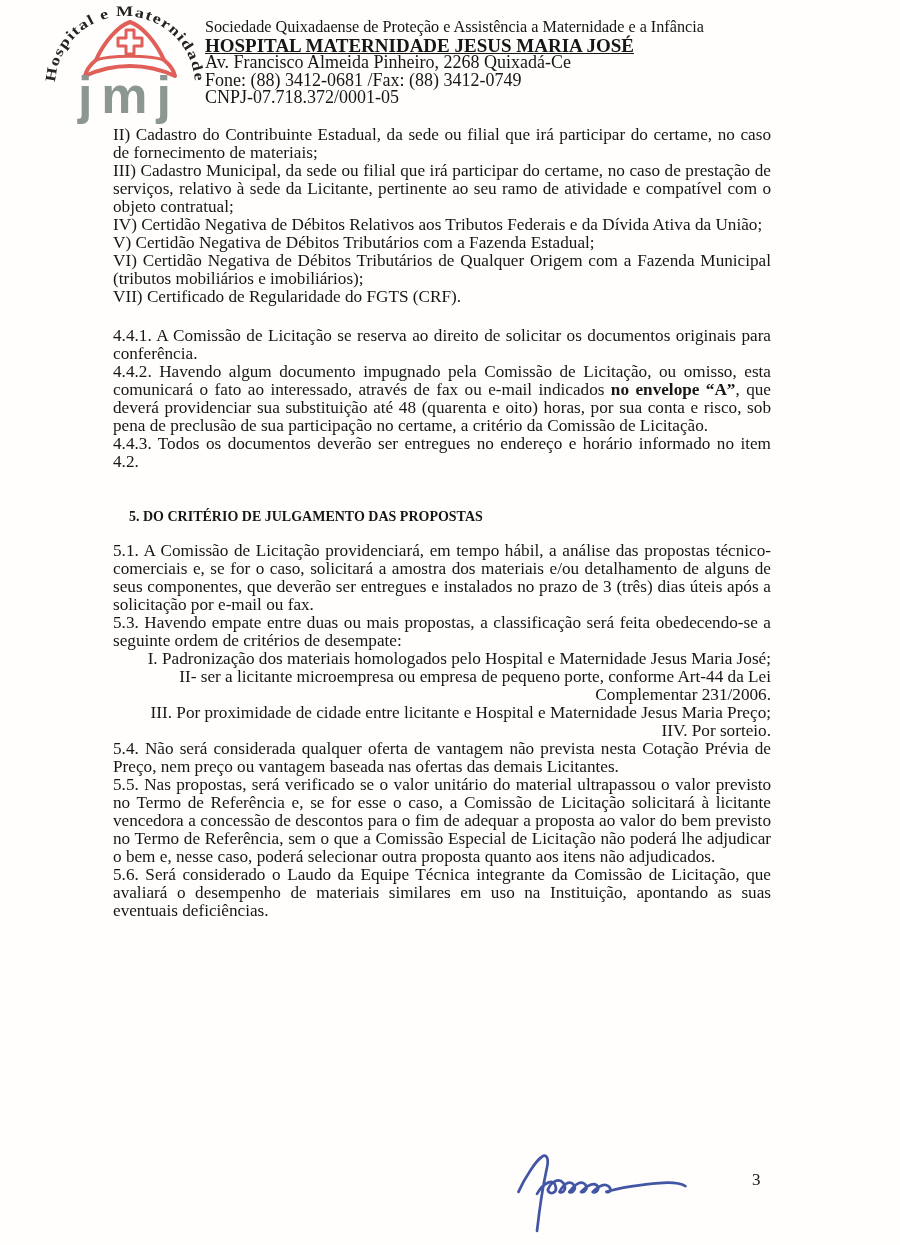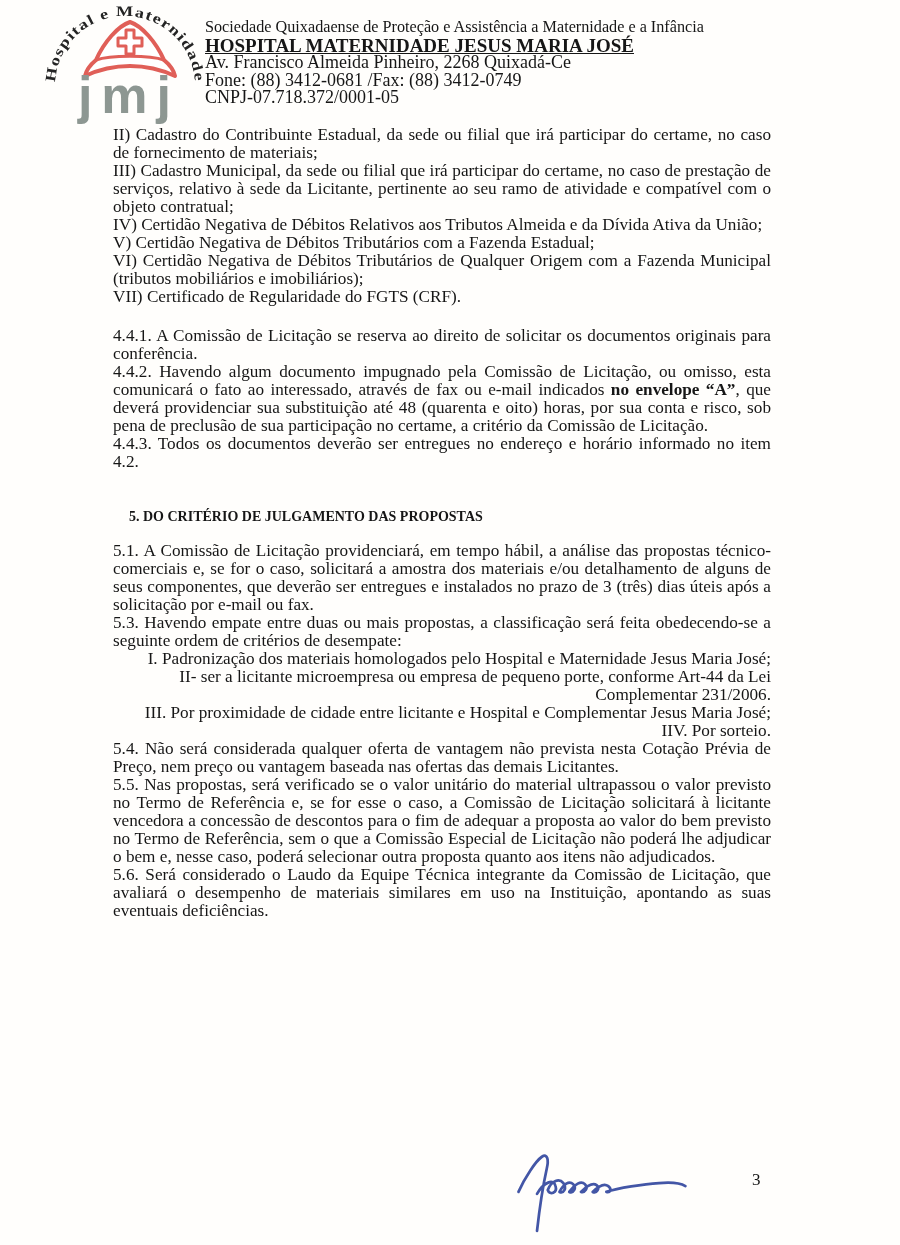--- a/index.html
+++ b/index.html
@@ -59,35 +59,35 @@
       <div class="hospital-line">HOSPITAL MATERNIDADE JESUS MARIA JOSÉ</div>
       <div class="addr-line">Av. Francisco Almeida Pinheiro, 2268  Quixadá-Ce</div>
       <div class="phone-line">Fone: (88) 3412-0681 /Fax: (88) 3412-0749</div>
       <div class="cnpj-line">CNPJ-07.718.372/0001-05</div>
     </div>
   </header>
 
   <main class="doc-body" id="doc-body">
       <p class="para justify"><span>II) Cadastro do Contribuinte Estadual, da sede ou filial que irá participar do certame, no caso de fornecimento de materiais;</span></p>
       <p class="para justify"><span>III) Cadastro Municipal, da sede ou filial que irá participar do certame, no caso de prestação de serviços, relativo à sede da Licitante, pertinente ao seu ramo de atividade e compatível com o objeto contratual;</span></p>
-      <p class="para justify"><span>IV) Certidão Negativa de Débitos Relativos aos Tributos Almeida e da Dívida Ativa da União;</span></p>
+      <p class="para justify"><span>IV) Certidão Negativa de Débitos Relativos aos Tributos Federais e da Dívida Ativa da União;</span></p>
       <p class="para justify"><span>V) Certidão Negativa de Débitos Tributários com a Fazenda Estadual;</span></p>
       <p class="para justify"><span>VI) Certidão Negativa de Débitos Tributários de Qualquer Origem com a Fazenda Municipal (tributos mobiliários e imobiliários);</span></p>
       <p class="para justify"><span>VII) Certificado de Regularidade do FGTS (CRF).</span></p>
       <div class="spacer"></div>
       <p class="para justify"><span>4.4.1. A Comissão de Licitação se reserva ao direito de solicitar os documentos originais para conferência.</span></p>
       <p class="para justify"><span>4.4.2. Havendo algum documento impugnado pela Comissão de Licitação, ou omisso, esta comunicará o fato ao interessado, através de fax ou e-mail indicados </span><span class="bold">no envelope “A”</span><span>, que deverá providenciar sua substituição até 48 (quarenta e oito) horas, por sua conta e risco, sob pena de preclusão de sua participação no certame, a critério da Comissão de Licitação.</span></p>
       <p class="para justify"><span>4.4.3. Todos os documentos deverão ser entregues no endereço e horário informado no item 4.2.</span></p>
       <div class="spacer"></div>
       <h2 class="para heading"><span class="bold">5. DO CRITÉRIO DE JULGAMENTO DAS PROPOSTAS</span></h2>
       <p class="para justify"><span>5.1. A Comissão de Licitação providenciará, em tempo hábil, a análise das propostas técnico-comerciais e, se for o caso, solicitará a amostra dos materiais e/ou detalhamento de alguns de seus componentes, que deverão ser entregues e instalados no prazo de 3 (três) dias úteis após a solicitação por e-mail ou fax.</span></p>
       <p class="para justify"><span>5.3. Havendo empate entre duas ou mais propostas, a classificação será feita obedecendo-se a seguinte ordem de critérios de desempate:</span></p>
       <p class="para left"><span>I. Padronização dos materiais homologados pelo Hospital e Maternidade Jesus Maria José;</span></p>
       <p class="para left"><span>II- ser a licitante microempresa ou empresa de pequeno porte, conforme Art-44 da Lei Complementar 231/2006.</span></p>
-      <p class="para left"><span>III. Por proximidade de cidade entre licitante e Hospital e Complementar Jesus Maria José;</span></p>
+      <p class="para left"><span>III. Por proximidade de cidade entre licitante e Hospital e Maternidade Jesus Maria Preço;</span></p>
       <p class="para left"><span>IIV. Por sorteio.</span></p>
       <p class="para justify"><span>5.4. Não será considerada qualquer oferta de vantagem não prevista nesta Cotação Prévia de Preço, nem preço ou vantagem baseada nas ofertas das demais Licitantes.</span></p>
       <p class="para justify"><span>5.5. Nas propostas, será verificado se o valor unitário do material ultrapassou o valor previsto no Termo de Referência e, se for esse o caso, a Comissão de Licitação solicitará à licitante vencedora a concessão de descontos para o fim de adequar a proposta ao valor do bem previsto no Termo de Referência, sem o que a Comissão Especial de Licitação não poderá lhe adjudicar o bem e, nesse caso, poderá selecionar outra proposta quanto aos itens não adjudicados.</span></p>
       <p class="para justify"><span>5.6. Será considerado o Laudo da Equipe Técnica integrante da Comissão de Licitação, que avaliará o desempenho de materiais similares em uso na Instituição, apontando as suas eventuais deficiências.</span></p>
     </main>
 
   <svg class="signature" viewBox="0 0 210 100">
     <path d="M22,54 C28,40 40,22 46,18 C52,14 53,22 51,30 C47,48 43,76 41,94
              M41,56 C48,44 58,40 60,48 C62,55 54,58 52,52 C56,42 64,40 68,45 C72,50 68,56 64,54
              C68,46 74,42 78,46 C82,50 78,56 74,54 C80,46 86,42 90,46 C94,50 90,55 86,54

